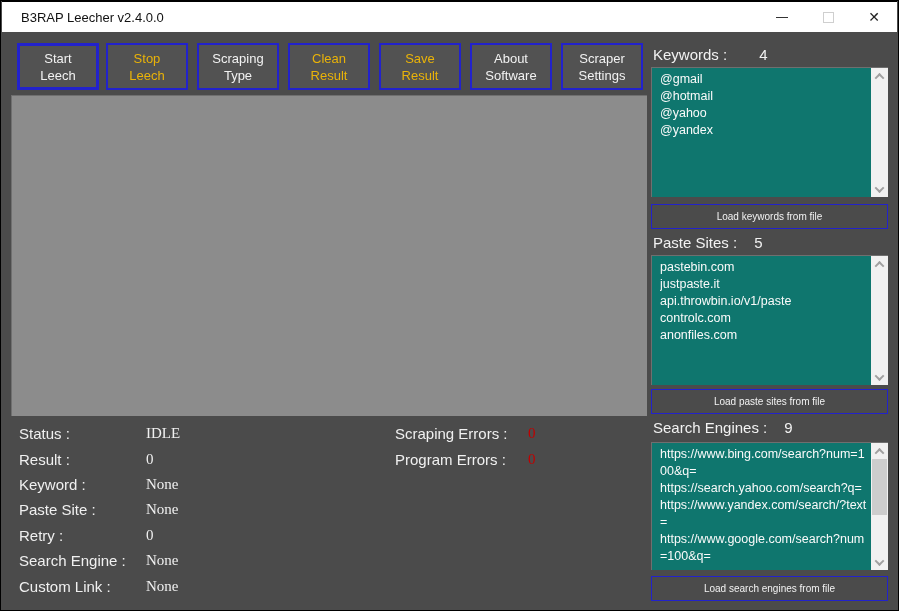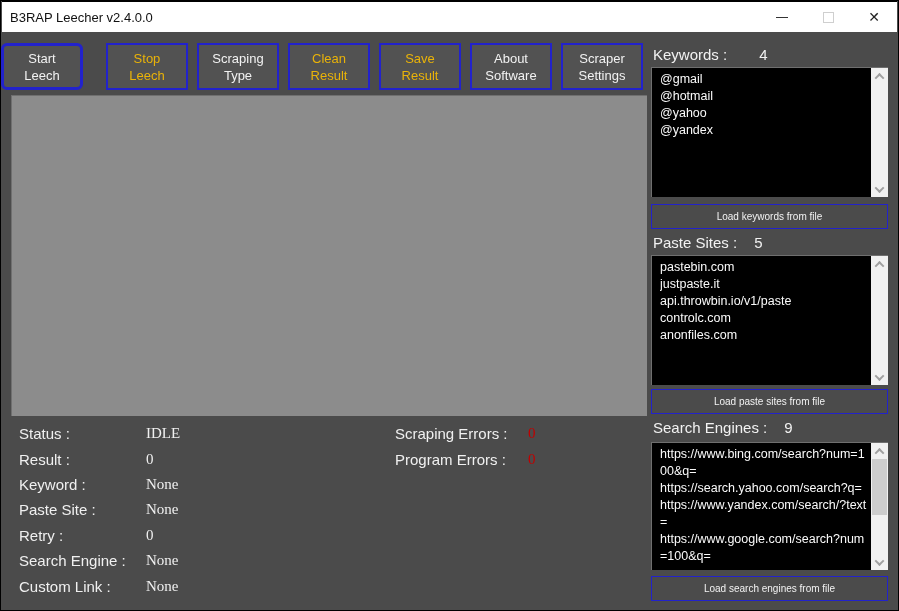--- a/index.html
+++ b/index.html
@@ -10,41 +10,41 @@
     position: relative; width: 899px; height: 611px;
     background: #4b4b4b; border: 1px solid #000;
   }
 
   
   .titlebar {
     position: absolute; left: 1px; top: 0; right: 1px; height: 31px;
     background: #ffffff; border-top: 1px solid #000;
     display: flex; align-items: center;
   }
-  .titlebar-title { font-size: 13px; color: #111; padding-left: 8px; }
+  .titlebar-title { font-size: 13px; color: #111; padding-left: 19px; }
   .titlebar-controls { margin-left: auto; display: flex; height: 100%; }
   .tb-ctrl {
     width: 46px; height: 100%; display: flex; align-items: center; justify-content: center;
     cursor: default;
   }
   .tb-min span { display: block; width: 12px; height: 0; border-top: 1px solid #333; }
   .tb-max span { display: block; width: 11px; height: 11px; border: 1px solid #cfcfcf; }
   .tb-close span { font-size: 14px; color: #222; line-height: 1; }
 
   
   .toolbar-btn {
     position: absolute; top: 42px; width: 82px; height: 47px;
     background: #525252; border: 2px solid #2222cc;
     color: #f2f2f2; font-size: 13px; line-height: 17px;
     display: flex; align-items: center; justify-content: center; text-align: center;
     white-space: pre-line; cursor: pointer;
   }
   .toolbar-btn.focused { border-width: 3px; }
   .toolbar-btn.disabled { color: #eab308; }
-  .tbb-0 { left: 0; border-radius: 6px; }  .tbb-1 { left: 105px; } .tbb-2 { left: 196px; }
+  .tbb-0 { left: 16px; }  .tbb-1 { left: 105px; } .tbb-2 { left: 196px; }
   .tbb-3 { left: 287px; } .tbb-4 { left: 378px; } .tbb-5 { left: 469px; }
   .tbb-6 { left: 560px; }
 
   
   .output-area {
     position: absolute; left: 10px; top: 94px; width: 636px; height: 321px;
     background: #8c8c8c; border-top: 1px solid #6f6f6f; border-left: 1px solid #6f6f6f;
   }
   .vscroll {
     position: absolute; top: 0; right: 0; bottom: 0; width: 17px;
@@ -63,21 +63,21 @@
   .err-row .lbl { left: 0; }
   .err-row .val { left: 133px; color: #c00000; }
 
   
   .side-header {
     position: absolute; left: 652px; font-size: 15px; color: #f2f2f2;
     display: flex; white-space: nowrap;
   }
   .side-header .count { margin-left: 17px; }
   .listbox {
-    position: absolute; left: 650px; width: 237px; background: #000000;
+    position: absolute; left: 650px; width: 237px; background: #0f766e;
     border-top: 1px solid #6f6f6f; border-left: 1px solid #6f6f6f;
     overflow: hidden; cursor: default;
   }
   .listbox .items { position: absolute; left: 0; top: 3px; right: 17px; padding-left: 8px; }
   .listbox .item {
     font-size: 12.5px; line-height: 17px; color: #fafafa;
     white-space: nowrap; overflow: hidden;
   }
   .listbox .item.wrap { white-space: normal; word-break: break-all; }
   .load-btn {

